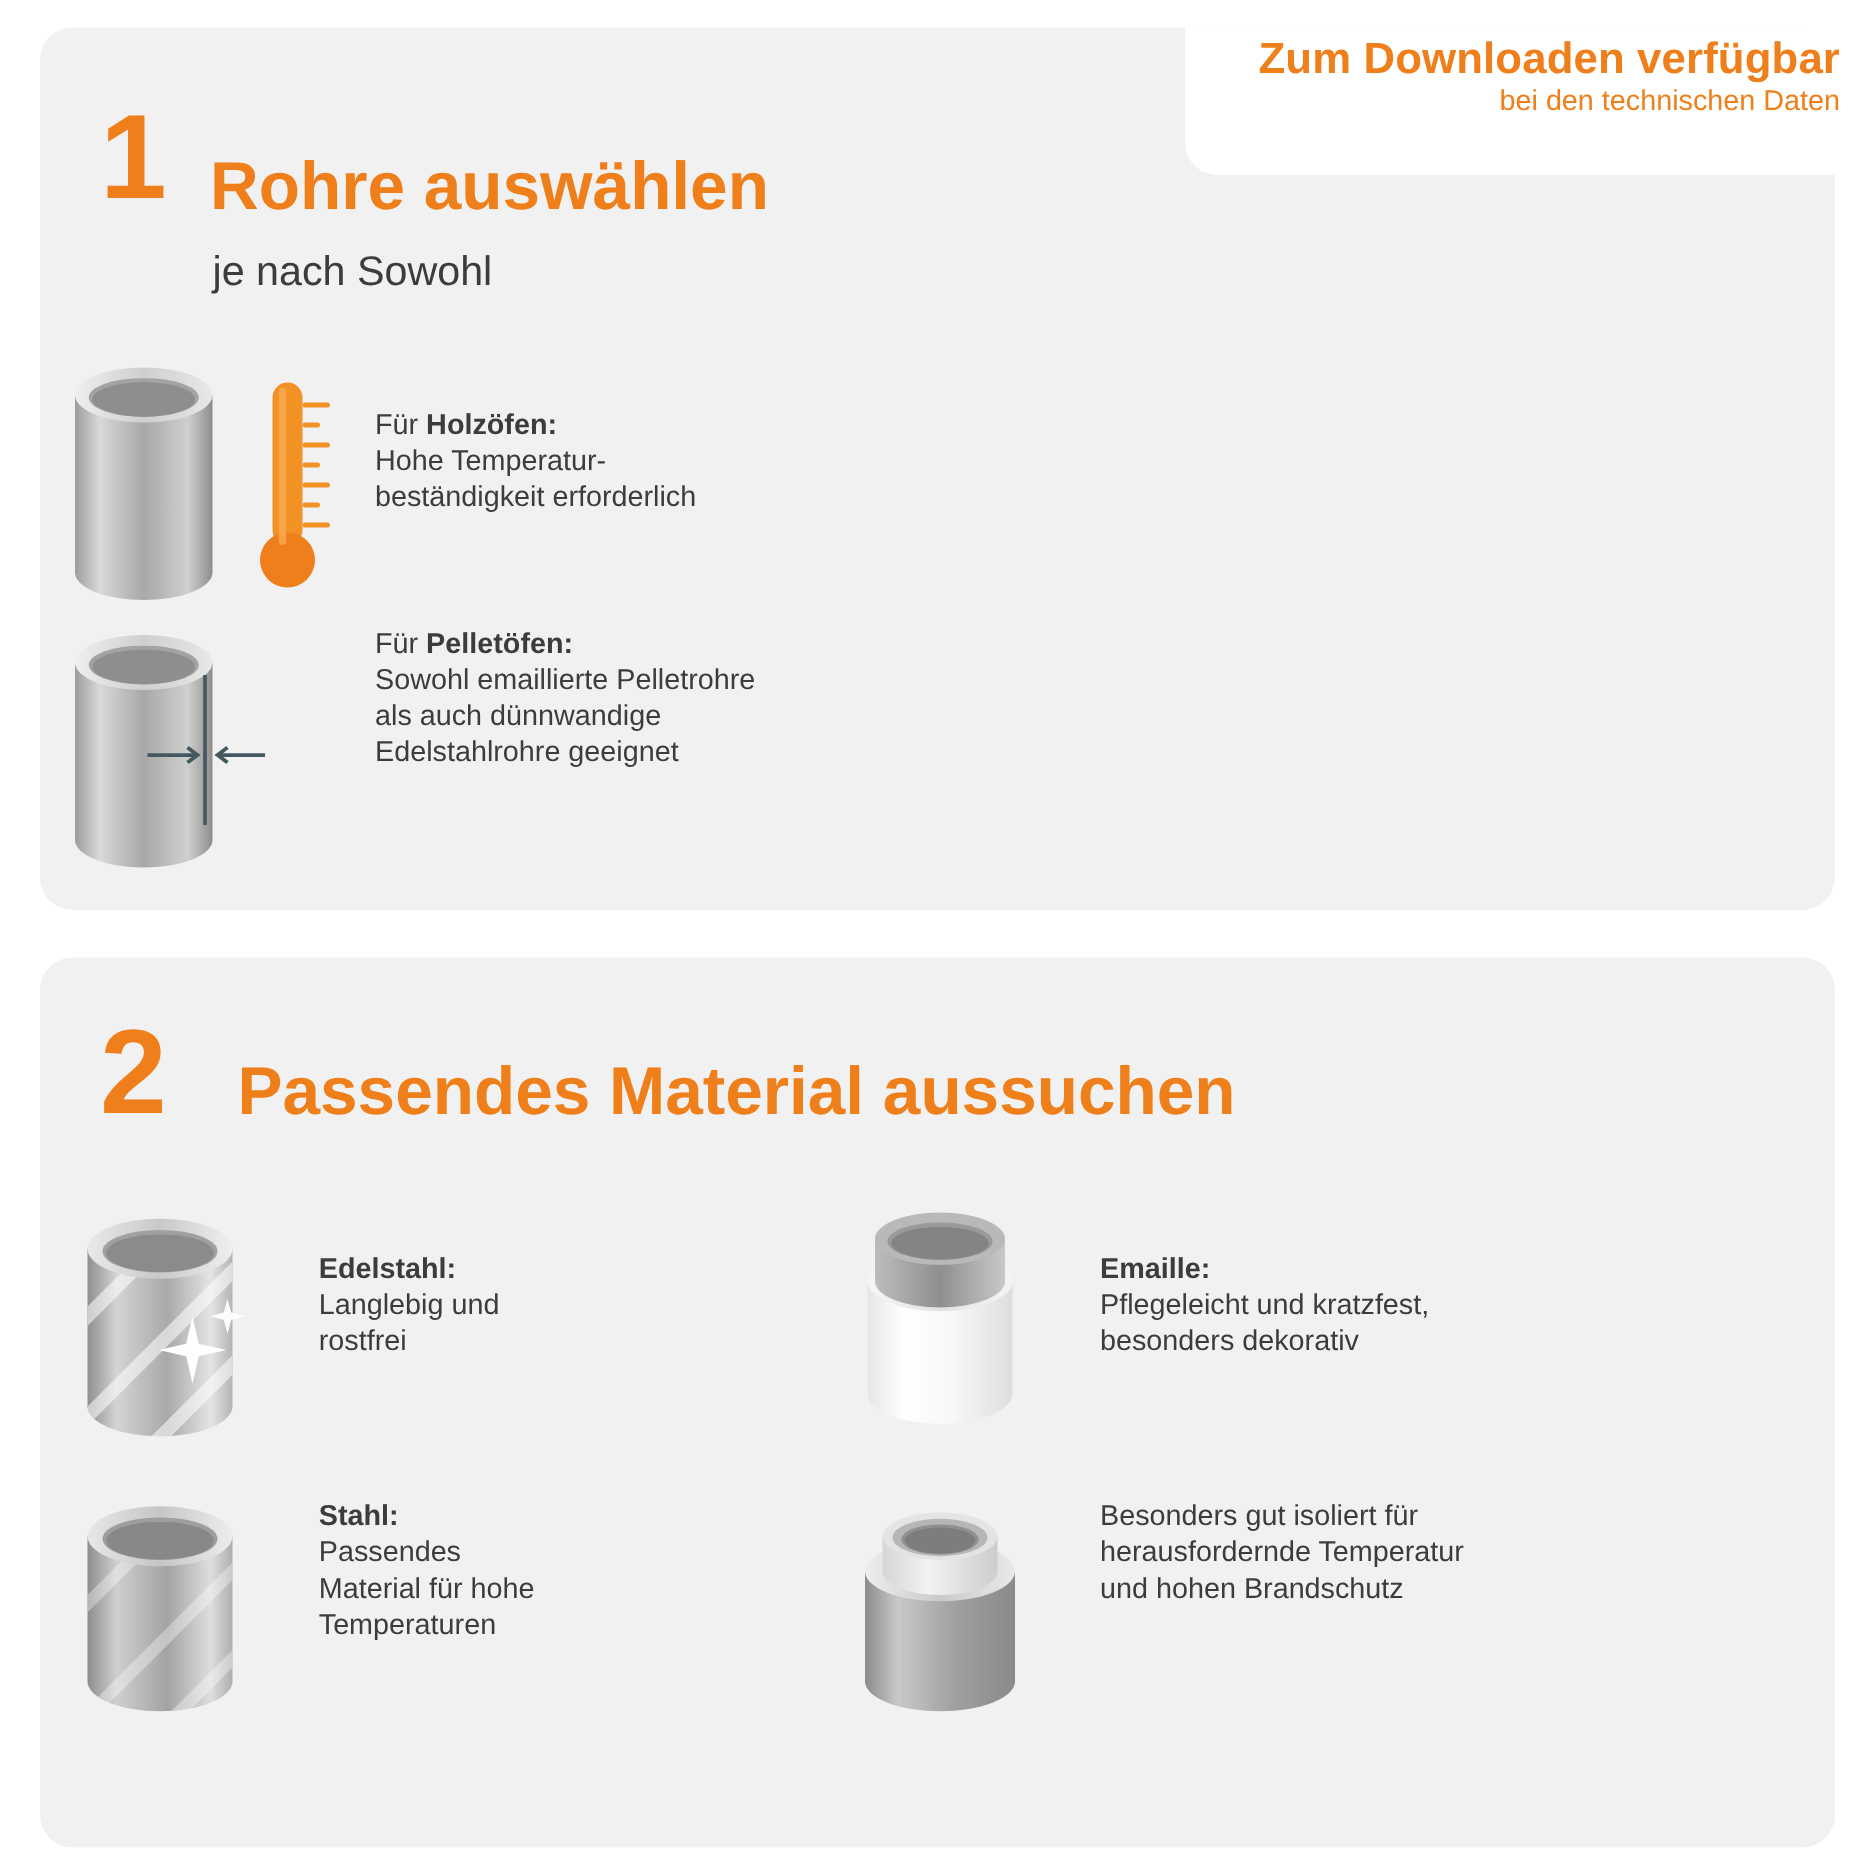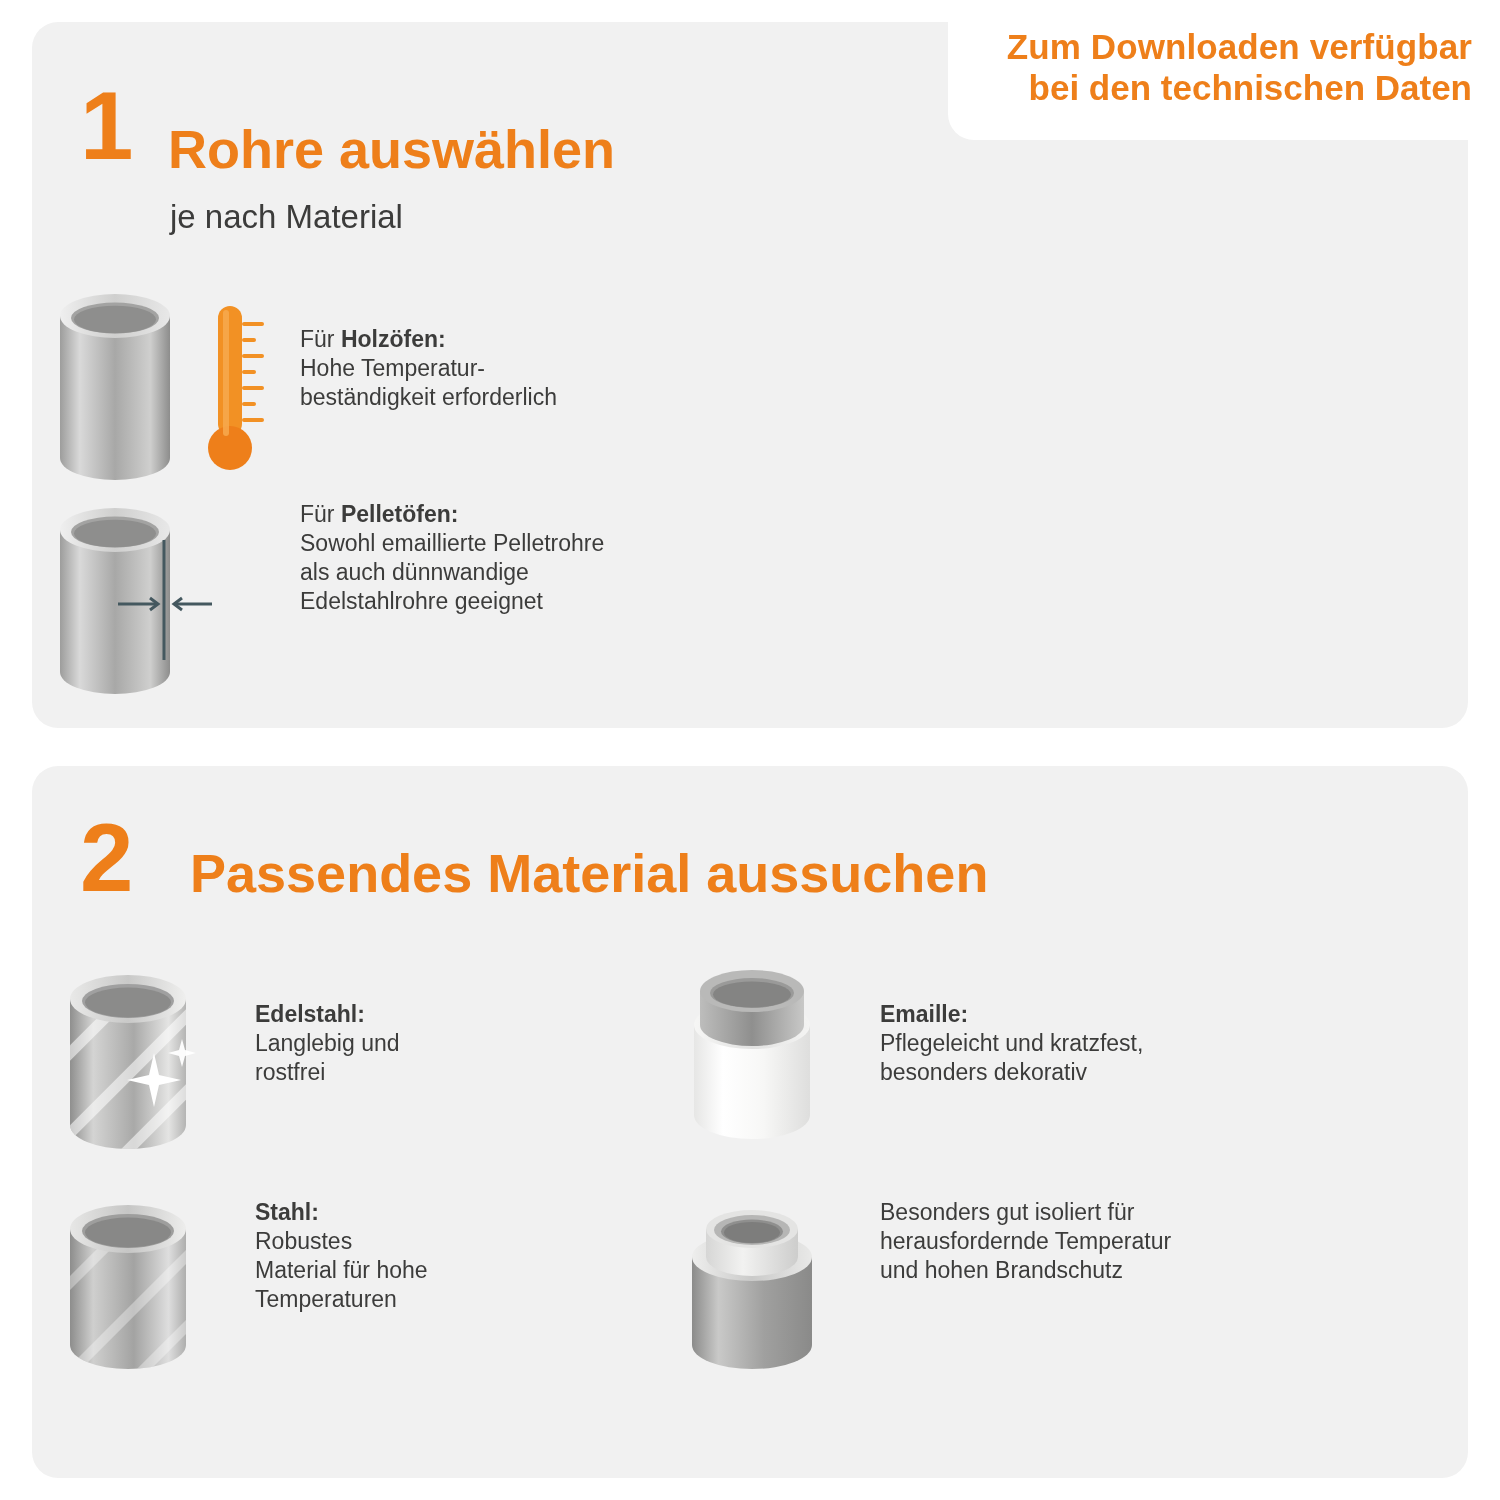--- a/index.html
+++ b/index.html
@@ -44,22 +44,22 @@
     text-align: right;
     color: #ee7f1a;
     line-height: 1.18;
   }
   #download-badge .line1 {
     font-size: 35px;
     font-weight: bold;
     letter-spacing: 0.1px;
   }
   #download-badge .line2 {
-    font-size: 35px;
-    font-weight: bold;
+    font-size: 23px;
+    font-weight: normal;
   }
 
   
   .step-num {
     position: absolute;
     color: #ee7f1a;
     font-size: 96px;
     font-weight: bold;
     line-height: 1;
   }
@@ -117,21 +117,21 @@
     <div class="notch"></div>
   </div>
 
   <div id="download-badge">
     <div class="line1">Zum Downloaden verfügbar</div>
     <div class="line2">bei den technischen Daten</div>
   </div>
 
   <div class="step-num" id="s1-num">1</div>
   <div class="step-title" id="s1-title">Rohre auswählen</div>
-  <div class="step-sub" id="s1-sub">je nach Material</div>
+  <div class="step-sub" id="s1-sub">je nach Sowohl</div>
 
   <div class="icon" id="ic-pipe-1">
     <svg width="126" height="200" viewBox="0 0 126 200">
       <defs>
         <linearGradient id="gPipeA" x1="0" y1="0" x2="1" y2="0">
           <stop offset="0" stop-color="#9d9d9c"></stop>
           <stop offset="0.18" stop-color="#d9d9d9"></stop>
           <stop offset="0.5" stop-color="#a8a8a7"></stop>
           <stop offset="0.82" stop-color="#cfcfce"></stop>
           <stop offset="1" stop-color="#8d8d8c"></stop>
@@ -348,21 +348,21 @@
   </div>
 
   <div class="txt" id="t-edelstahl">
     <div><b>Edelstahl:</b></div>
     <div>Langlebig und</div>
     <div>rostfrei</div>
   </div>
 
   <div class="txt" id="t-stahl">
     <div><b>Stahl:</b></div>
-    <div>Robustes</div>
+    <div>Passendes</div>
     <div>Material für hohe</div>
     <div>Temperaturen</div>
   </div>
 
   <div class="txt" id="t-emaille">
     <div><b>Emaille:</b></div>
     <div>Pflegeleicht und kratzfest,</div>
     <div>besonders dekorativ</div>
   </div>
 

